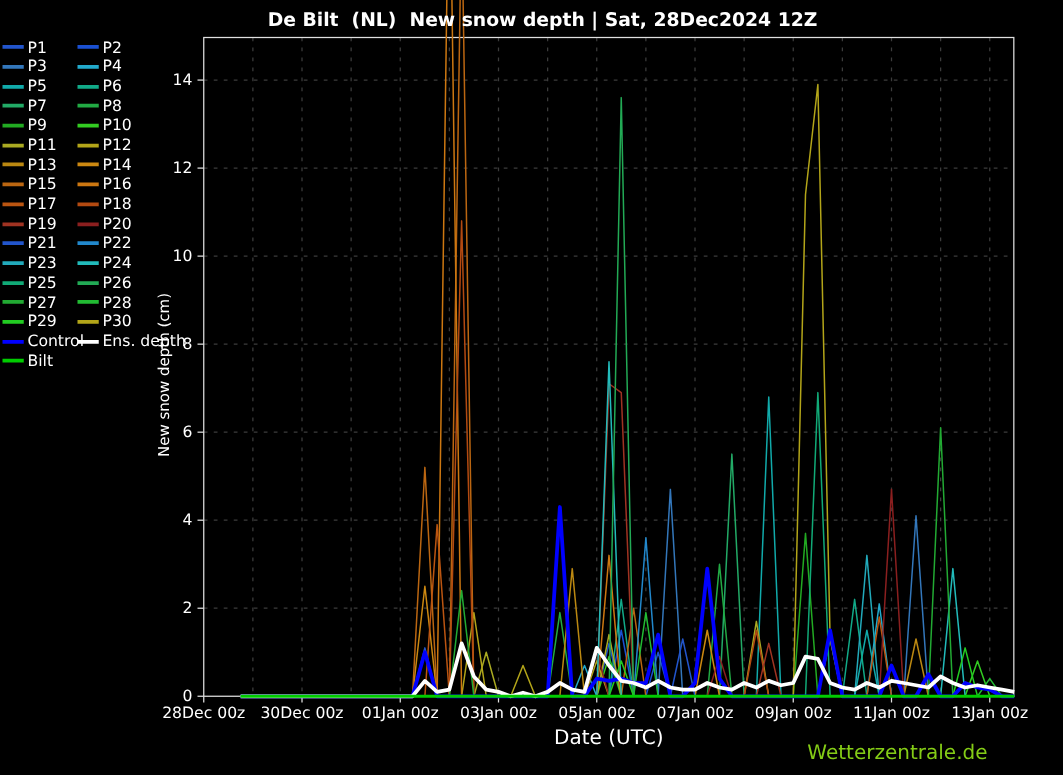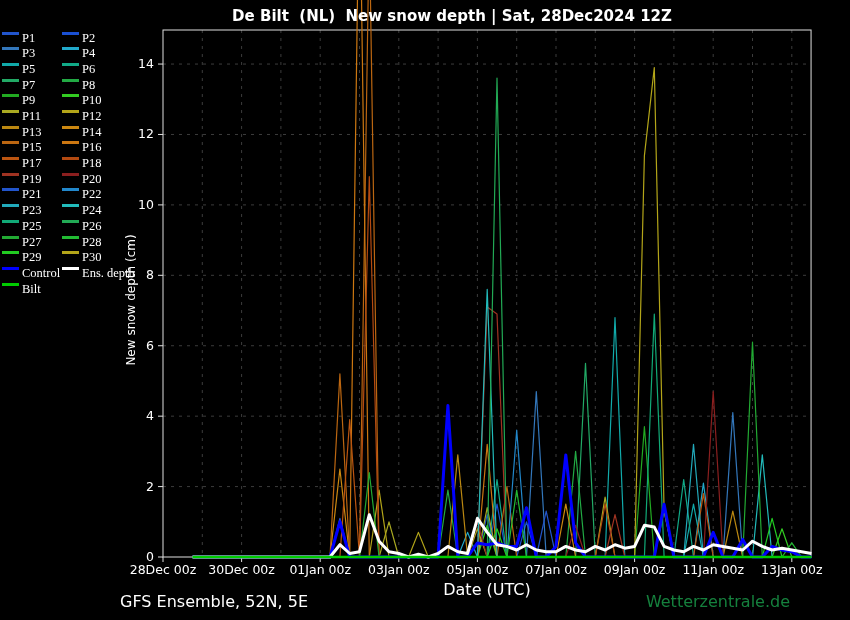--- a/index.html
+++ b/index.html
@@ -1,29 +1,29 @@
 <!DOCTYPE html>
 <html><head>
 <meta charset="utf-8">
 <style>
   html,body{margin:0;padding:0;background:#000;}
   #canvas{position:relative;width:850px;height:620px;background:#000;overflow:hidden;
           font-family:"DejaVu Sans","Liberation Sans",sans-serif;color:#fff;}
   #plot{position:absolute;left:0;top:0;}
-  .title{position:absolute;left:452px;top:7px;transform:translateX(-50%);
+  .title{position:absolute;left:434px;top:7px;transform:translateX(-50%);
          font-size:15px;font-weight:bold;white-space:pre;color:#fff;}
   .ylab{position:absolute;left:131px;top:300px;transform:translate(-50%,-50%) rotate(-90deg);
         font-size:12px;color:#fff;white-space:nowrap;}
   .xlab{position:absolute;left:487px;top:580px;transform:translateX(-50%);
         font-size:16px;color:#fff;}
   .footer-left{position:absolute;left:120px;top:592px;font-size:16px;color:#fff;}
-  .footer-right{position:absolute;right:60px;top:592px;font-size:16px;color:#15803d;}
+  .footer-right{position:absolute;right:60px;top:592px;font-size:16px;color:#84cc16;}
   #legend{position:absolute;left:2px;top:30px;display:grid;
           grid-template-columns:60px 68px;grid-auto-rows:15.7px;align-items:center;}
-  .li{display:flex;white-space:nowrap;font-family:Liberation Serif, serif;}
+  .li{display:flex;align-items:center;white-space:nowrap;}
   .sw{display:inline-block;width:17px;height:3px;margin-right:3px;flex:0 0 17px;}
   .lb{font-size:12.5px;color:#fff;line-height:1;}
 </style>
 </head>
 <body>
 
 <div id="canvas">
   <svg id="plot" width="850" height="620">
       <line x1="202.3" y1="30" x2="202.3" y2="557" stroke="#3c3c3c" stroke-width="1" stroke-dasharray="3,5"></line>
       <line x1="241.6" y1="30" x2="241.6" y2="557" stroke="#3c3c3c" stroke-width="1" stroke-dasharray="3,5"></line>
@@ -113,21 +113,20 @@
       <polyline points="192.5,557.0 202.3,557.0 212.1,557.0 221.9,557.0 231.8,557.0 241.6,557.0 251.4,557.0 261.3,557.0 271.1,557.0 280.9,557.0 290.7,557.0 300.5,557.0 310.4,557.0 320.2,557.0 330.0,557.0 339.9,557.0 349.7,557.0 359.5,557.0 369.3,557.0 379.1,557.0 389.0,557.0 398.8,557.0 408.6,557.0 418.4,557.0 428.3,557.0 438.1,557.0 447.9,557.0 457.8,557.0 467.6,557.0 477.4,557.0 487.2,557.0 497.0,557.0 506.9,557.0 516.7,490.1 526.5,557.0 536.3,557.0 546.2,557.0 556.0,557.0 565.8,557.0 575.6,557.0 585.5,557.0 595.3,557.0 605.1,557.0 615.0,557.0 624.8,557.0 634.6,557.0 644.4,557.0 654.3,557.0 664.1,557.0 673.9,557.0 683.7,557.0 693.5,557.0 703.4,557.0 713.2,557.0 723.0,557.0 732.8,557.0 742.7,557.0 752.5,557.0 762.3,557.0 772.1,557.0 782.0,557.0 791.8,542.9 801.6,557.0 811.4,557.0" fill="none" stroke="#22bb33" stroke-width="1.2" stroke-linejoin="round"></polyline>
       <polyline points="192.5,557.0 202.3,557.0 212.1,557.0 221.9,557.0 231.8,557.0 241.6,557.0 251.4,557.0 261.3,557.0 271.1,557.0 280.9,557.0 290.7,557.0 300.5,557.0 310.4,557.0 320.2,557.0 330.0,557.0 339.9,557.0 349.7,557.0 359.5,557.0 369.3,557.0 379.1,557.0 389.0,557.0 398.8,557.0 408.6,557.0 418.4,557.0 428.3,557.0 438.1,557.0 447.9,557.0 457.8,557.0 467.6,557.0 477.4,557.0 487.2,557.0 497.0,528.8 506.9,557.0 516.7,557.0 526.5,557.0 536.3,557.0 546.2,557.0 556.0,557.0 565.8,557.0 575.6,557.0 585.5,557.0 595.3,557.0 605.1,557.0 615.0,557.0 624.8,557.0 634.6,557.0 644.4,557.0 654.3,557.0 664.1,557.0 673.9,557.0 683.7,557.0 693.5,557.0 703.4,557.0 713.2,557.0 723.0,557.0 732.8,557.0 742.7,557.0 752.5,557.0 762.3,557.0 772.1,518.3 782.0,557.0 791.8,557.0 801.6,557.0 811.4,557.0" fill="none" stroke="#22cc22" stroke-width="1.2" stroke-linejoin="round"></polyline>
       <polyline points="192.5,557.0 202.3,557.0 212.1,557.0 221.9,557.0 231.8,557.0 241.6,557.0 251.4,557.0 261.3,557.0 271.1,557.0 280.9,557.0 290.7,557.0 300.5,557.0 310.4,557.0 320.2,557.0 330.0,557.0 339.9,557.0 349.7,557.0 359.5,557.0 369.3,557.0 379.1,557.0 389.0,557.0 398.8,557.0 408.6,557.0 418.4,557.0 428.3,557.0 438.1,557.0 447.9,557.0 457.8,557.0 467.6,557.0 477.4,557.0 487.2,557.0 497.0,557.0 506.9,557.0 516.7,557.0 526.5,557.0 536.3,557.0 546.2,557.0 556.0,557.0 565.8,557.0 575.6,557.0 585.5,557.0 595.3,557.0 605.1,557.0 615.0,557.0 624.8,557.0 634.6,557.0 644.4,155.6 654.3,67.6 664.1,511.2 673.9,557.0 683.7,557.0 693.5,557.0 703.4,557.0 713.2,557.0 723.0,557.0 732.8,557.0 742.7,557.0 752.5,557.0 762.3,557.0 772.1,557.0 782.0,557.0 791.8,557.0 801.6,557.0 811.4,557.0" fill="none" stroke="#b3a519" stroke-width="1.2" stroke-linejoin="round"></polyline>
       <polyline points="192.5,557.0 202.3,557.0 212.1,557.0 221.9,557.0 231.8,557.0 241.6,557.0 251.4,557.0 261.3,557.0 271.1,557.0 280.9,557.0 290.7,557.0 300.5,557.0 310.4,557.0 320.2,557.0 330.0,557.0 339.9,521.8 349.7,557.0 359.5,557.0 369.3,557.0 379.1,557.0 389.0,557.0 398.8,557.0 408.6,557.0 418.4,557.0 428.3,557.0 438.1,557.0 447.9,405.6 457.8,557.0 467.6,557.0 477.4,542.9 487.2,544.7 497.0,542.9 506.9,546.4 516.7,546.4 526.5,507.7 536.3,557.0 546.2,557.0 556.0,546.4 565.8,454.9 575.6,542.9 585.5,557.0 595.3,557.0 605.1,557.0 615.0,557.0 624.8,557.0 634.6,557.0 644.4,557.0 654.3,557.0 664.1,504.2 673.9,557.0 683.7,557.0 693.5,557.0 703.4,557.0 713.2,532.4 723.0,557.0 732.8,557.0 742.7,539.4 752.5,557.0 762.3,557.0 772.1,546.4 782.0,550.0 791.8,551.7 801.6,557.0 811.4,557.0" fill="none" stroke="#0000ff" stroke-width="3" stroke-linejoin="round"></polyline>
       <polyline points="192.5,557.0 202.3,557.0 212.1,557.0 221.9,557.0 231.8,557.0 241.6,557.0 251.4,557.0 261.3,557.0 271.1,557.0 280.9,557.0 290.7,557.0 300.5,557.0 310.4,557.0 320.2,557.0 330.0,557.0 339.9,544.7 349.7,553.5 359.5,551.7 369.3,514.7 379.1,541.2 389.0,551.7 398.8,553.5 408.6,557.0 418.4,554.2 428.3,557.0 438.1,553.5 447.9,546.4 457.8,551.7 467.6,553.5 477.4,518.3 487.2,532.4 497.0,544.7 506.9,546.4 516.7,550.0 526.5,544.7 536.3,550.0 546.2,551.7 556.0,551.7 565.8,546.4 575.6,550.0 585.5,551.7 595.3,546.4 605.1,550.0 615.0,544.7 624.8,548.2 634.6,546.4 644.4,525.3 654.3,527.1 664.1,546.4 673.9,550.0 683.7,551.7 693.5,546.4 703.4,550.0 713.2,544.7 723.0,546.4 732.8,548.2 742.7,550.0 752.5,541.2 762.3,546.4 772.1,550.0 782.0,548.2 791.8,550.0 801.6,551.7 811.4,553.5" fill="none" stroke="#ffffff" stroke-width="3" stroke-linejoin="round"></polyline>
       <polyline points="192.5,557.0 202.3,557.0 212.1,557.0 221.9,557.0 231.8,557.0 241.6,557.0 251.4,557.0 261.3,557.0 271.1,557.0 280.9,557.0 290.7,557.0 300.5,557.0 310.4,557.0 320.2,557.0 330.0,557.0 339.9,557.0 349.7,557.0 359.5,557.0 369.3,557.0 379.1,557.0 389.0,557.0 398.8,557.0 408.6,557.0 418.4,557.0 428.3,557.0 438.1,557.0 447.9,557.0 457.8,557.0 467.6,557.0 477.4,557.0 487.2,557.0 497.0,557.0 506.9,557.0 516.7,557.0 526.5,557.0 536.3,557.0 546.2,557.0 556.0,557.0 565.8,557.0 575.6,557.0 585.5,557.0 595.3,557.0 605.1,557.0 615.0,557.0 624.8,557.0 634.6,557.0 644.4,557.0 654.3,557.0 664.1,557.0 673.9,557.0 683.7,557.0 693.5,557.0 703.4,557.0 713.2,557.0 723.0,557.0 732.8,557.0 742.7,557.0 752.5,557.0 762.3,557.0 772.1,557.0 782.0,557.0 791.8,557.0 801.6,557.0 811.4,557.0" fill="none" stroke="#00cc00" stroke-width="2.5" stroke-linejoin="round"></polyline>
     </svg>
   <div class="title">De Bilt  (NL)  New snow depth | Sat, 28Dec2024 12Z</div>
   <div class="ylab">New snow depth (cm)</div>
   <div class="xlab">Date (UTC)</div>
-  <div class="footer-left">GFS Ensemble, 52N, 5E</div>
   <div class="footer-right">Wetterzentrale.de</div>
   <div id="legend">
       <div class="li">
         <span class="sw" style="background: rgb(34, 85, 204);"></span>
         <span class="lb">P1</span>
       </div>
       <div class="li">
         <span class="sw" style="background: rgb(26, 80, 210);"></span>
         <span class="lb">P2</span>
       </div>

